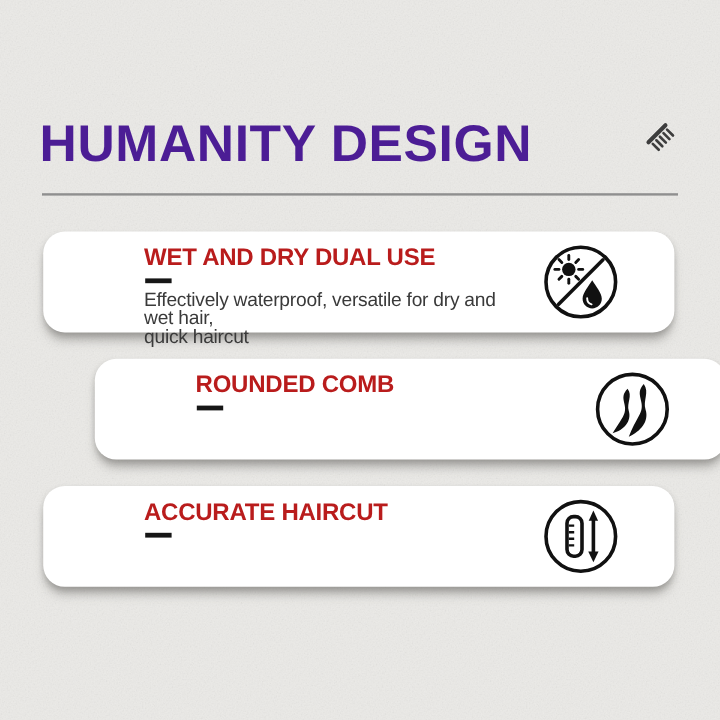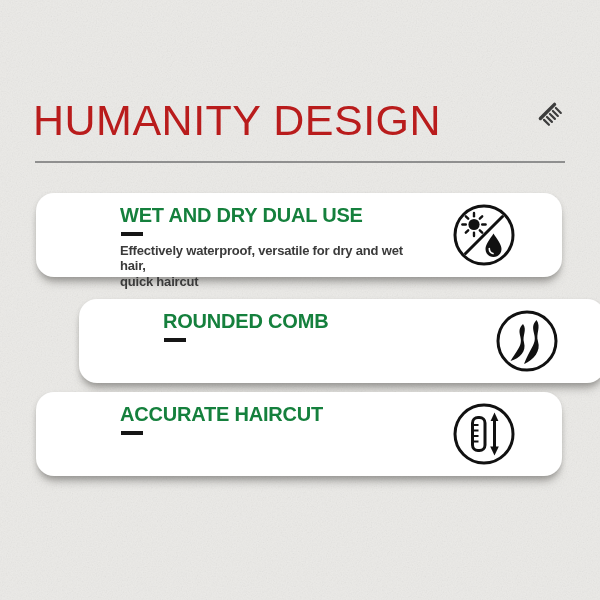--- a/index.html
+++ b/index.html
@@ -17,23 +17,23 @@
     inset: 0;
     z-index: 0;
     display: block;
   }
   .layer { position: absolute; z-index: 1; }
 
   .page-title {
     left: 33px;
     top: 96px;
     font-size: 43px;
-    font-weight: 400;
+    font-weight: 700;
     letter-spacing: 0.5px;
-    color: #b91c1c;
+    color: #4c1d95;
     white-space: nowrap;
   }
   .comb-wrap {
     left: 534px;
     top: 98px;
     width: 34px;
     height: 34px;
   }
   .divider {
     left: 35px;
@@ -48,45 +48,44 @@
     width: 526px;
     height: 84px;
     background: #ffffff;
     border-radius: 18px;
     box-shadow: 0 8px 9px -3px rgba(105, 103, 100, 0.55),
                 0 2px 4px rgba(120, 118, 115, 0.25);
     padding: 10px 0 0 84px;
   }
   .card.c1 { top: 193px; }
   .card.c2 { top: 299px; margin-left: 43px; }
-  .card.c3 { top: 392px; }
+  .card.c3 { top: 405px; }
 
   .feature-title {
     font-size: 20px;
     line-height: 24px;
     font-weight: 700;
     letter-spacing: -0.2px;
-    color: #15803d;
+    color: #b91c1c;
     white-space: nowrap;
   }
   .dash {
     width: 22px;
     height: 3.5px;
     background: #161616;
     margin: 5px 0 0 1px;
   }
   .feature-desc {
     margin-top: 7px;
-    font-size: 13px;
+    font-size: 16px;
     line-height: 15.5px;
     letter-spacing: -0.2px;
     color: #3a3a3a;
     white-space: pre-line;
     max-width: 310px;
-    font-weight: bold;
   }
   .badge {
     position: absolute;
     right: 46px;
     top: 10px;
     width: 64px;
     height: 64px;
   }
 </style>
 </head>

